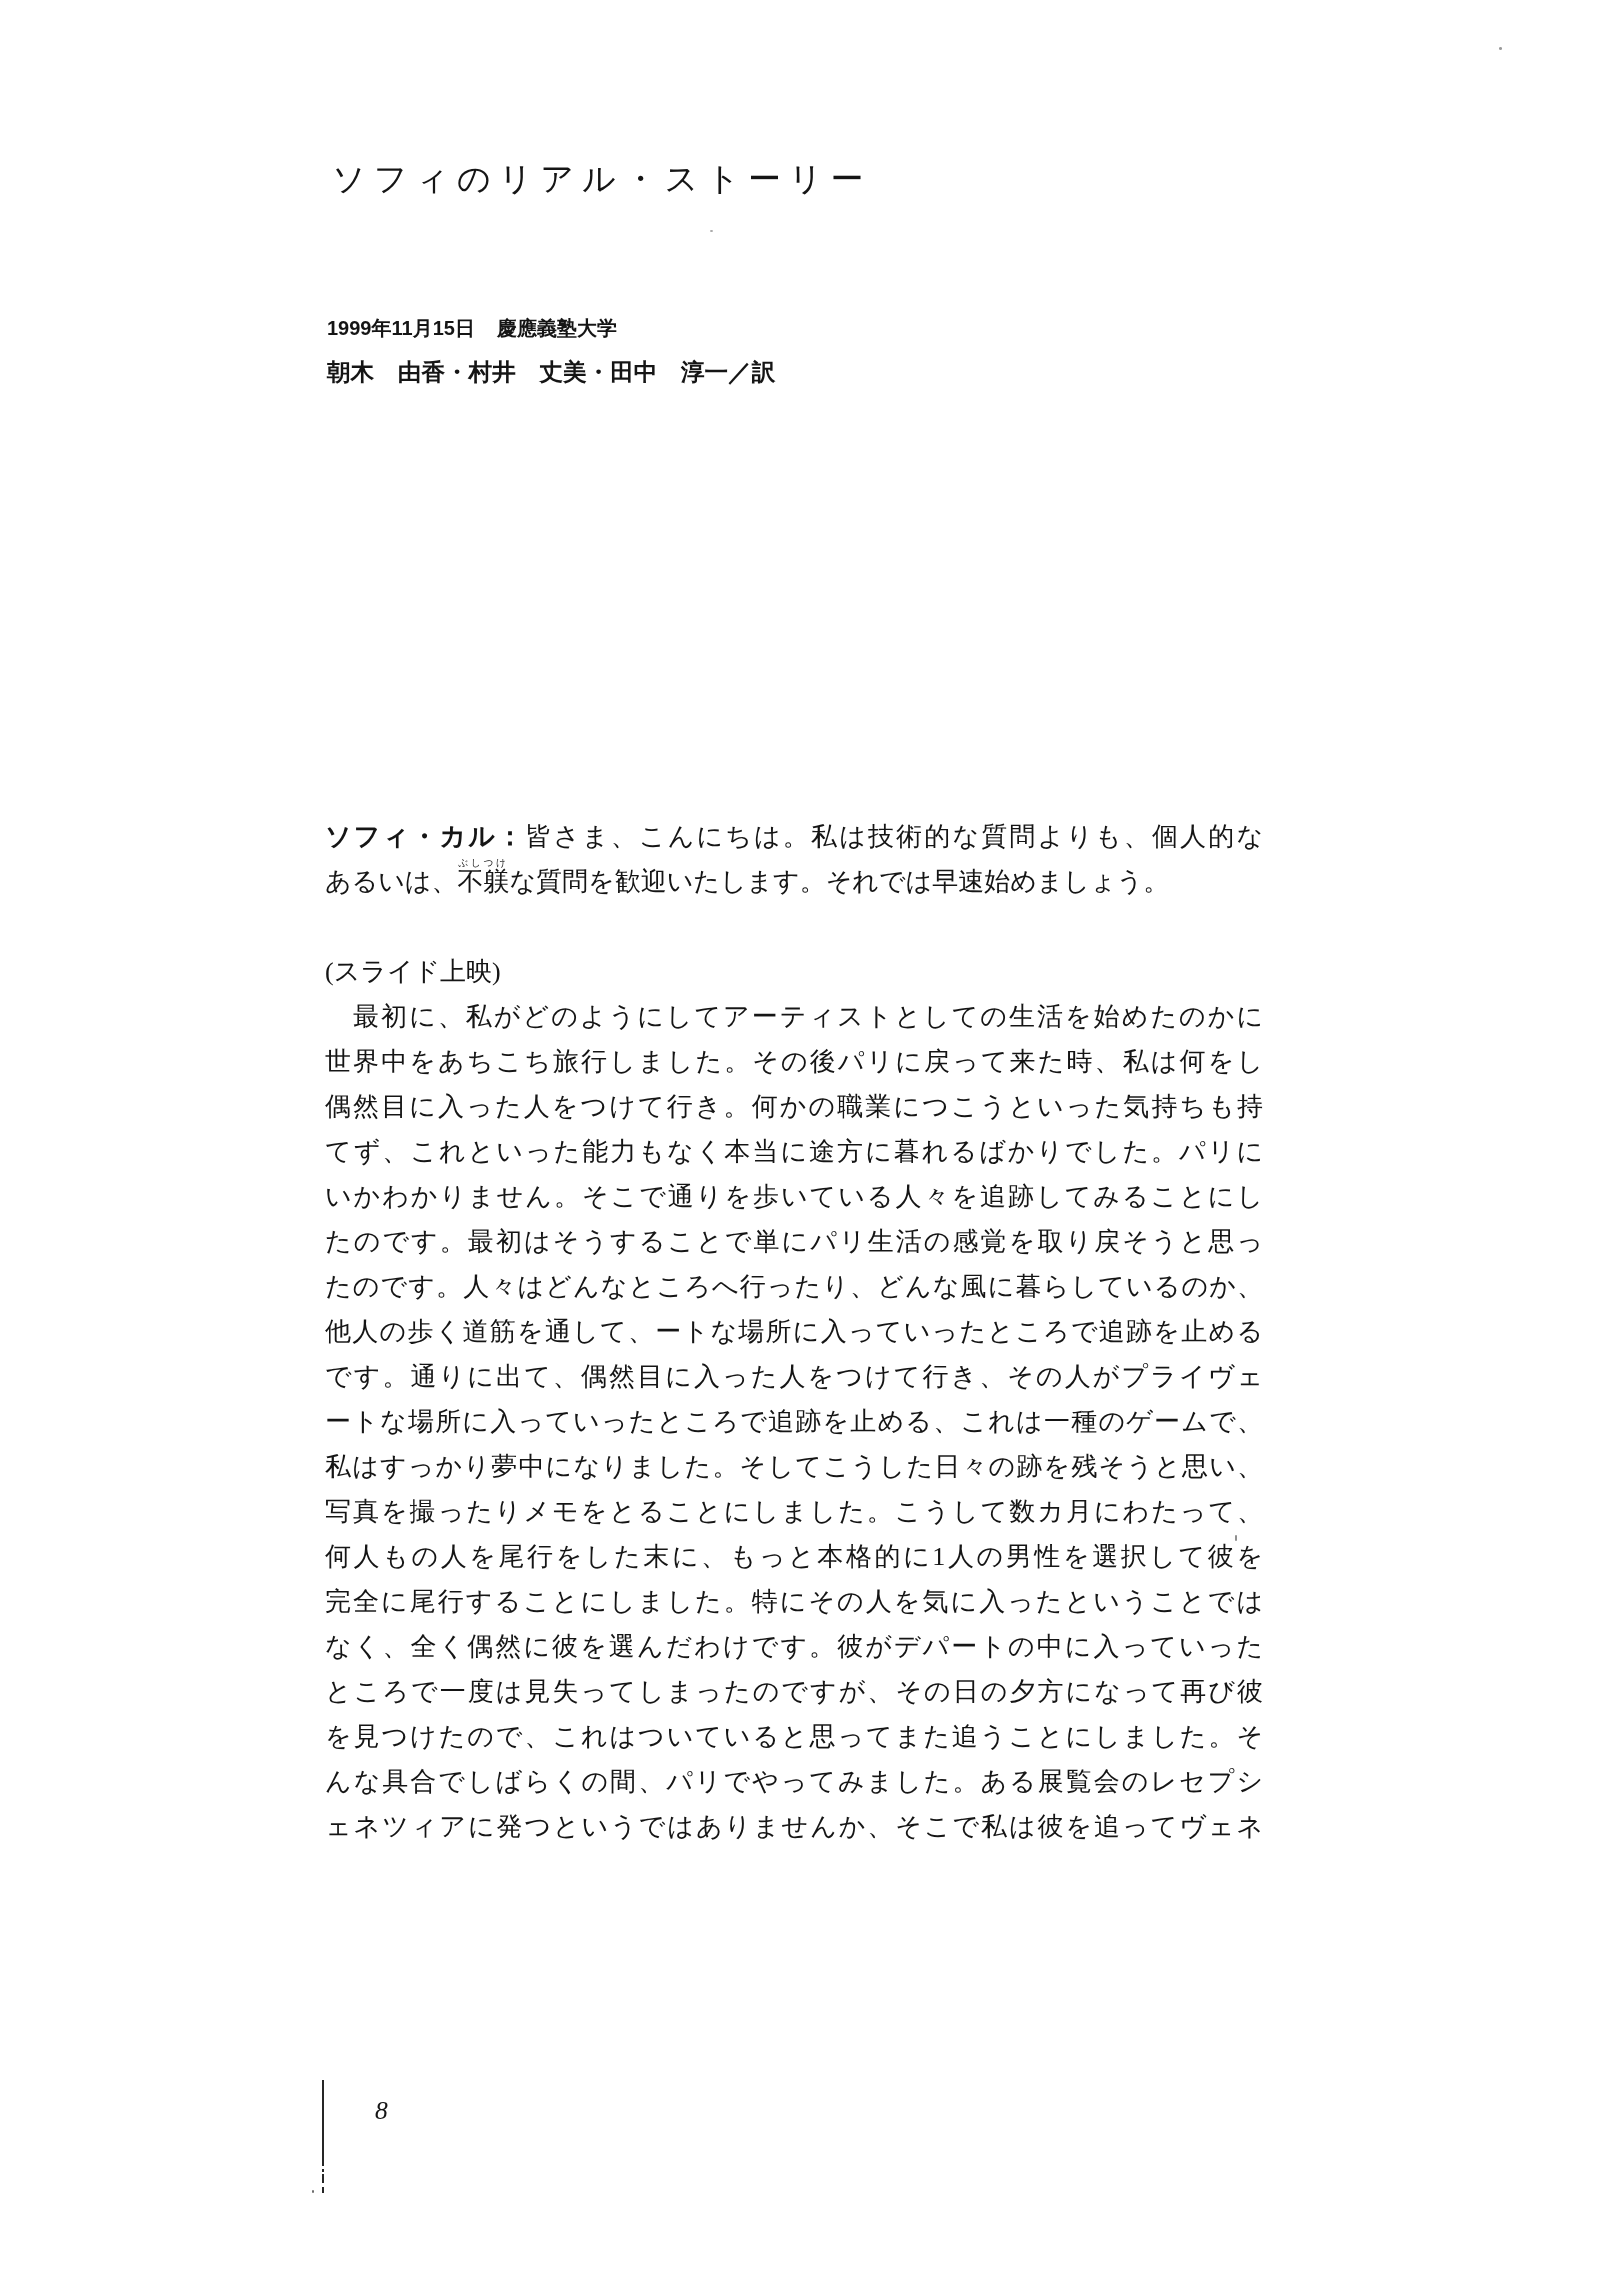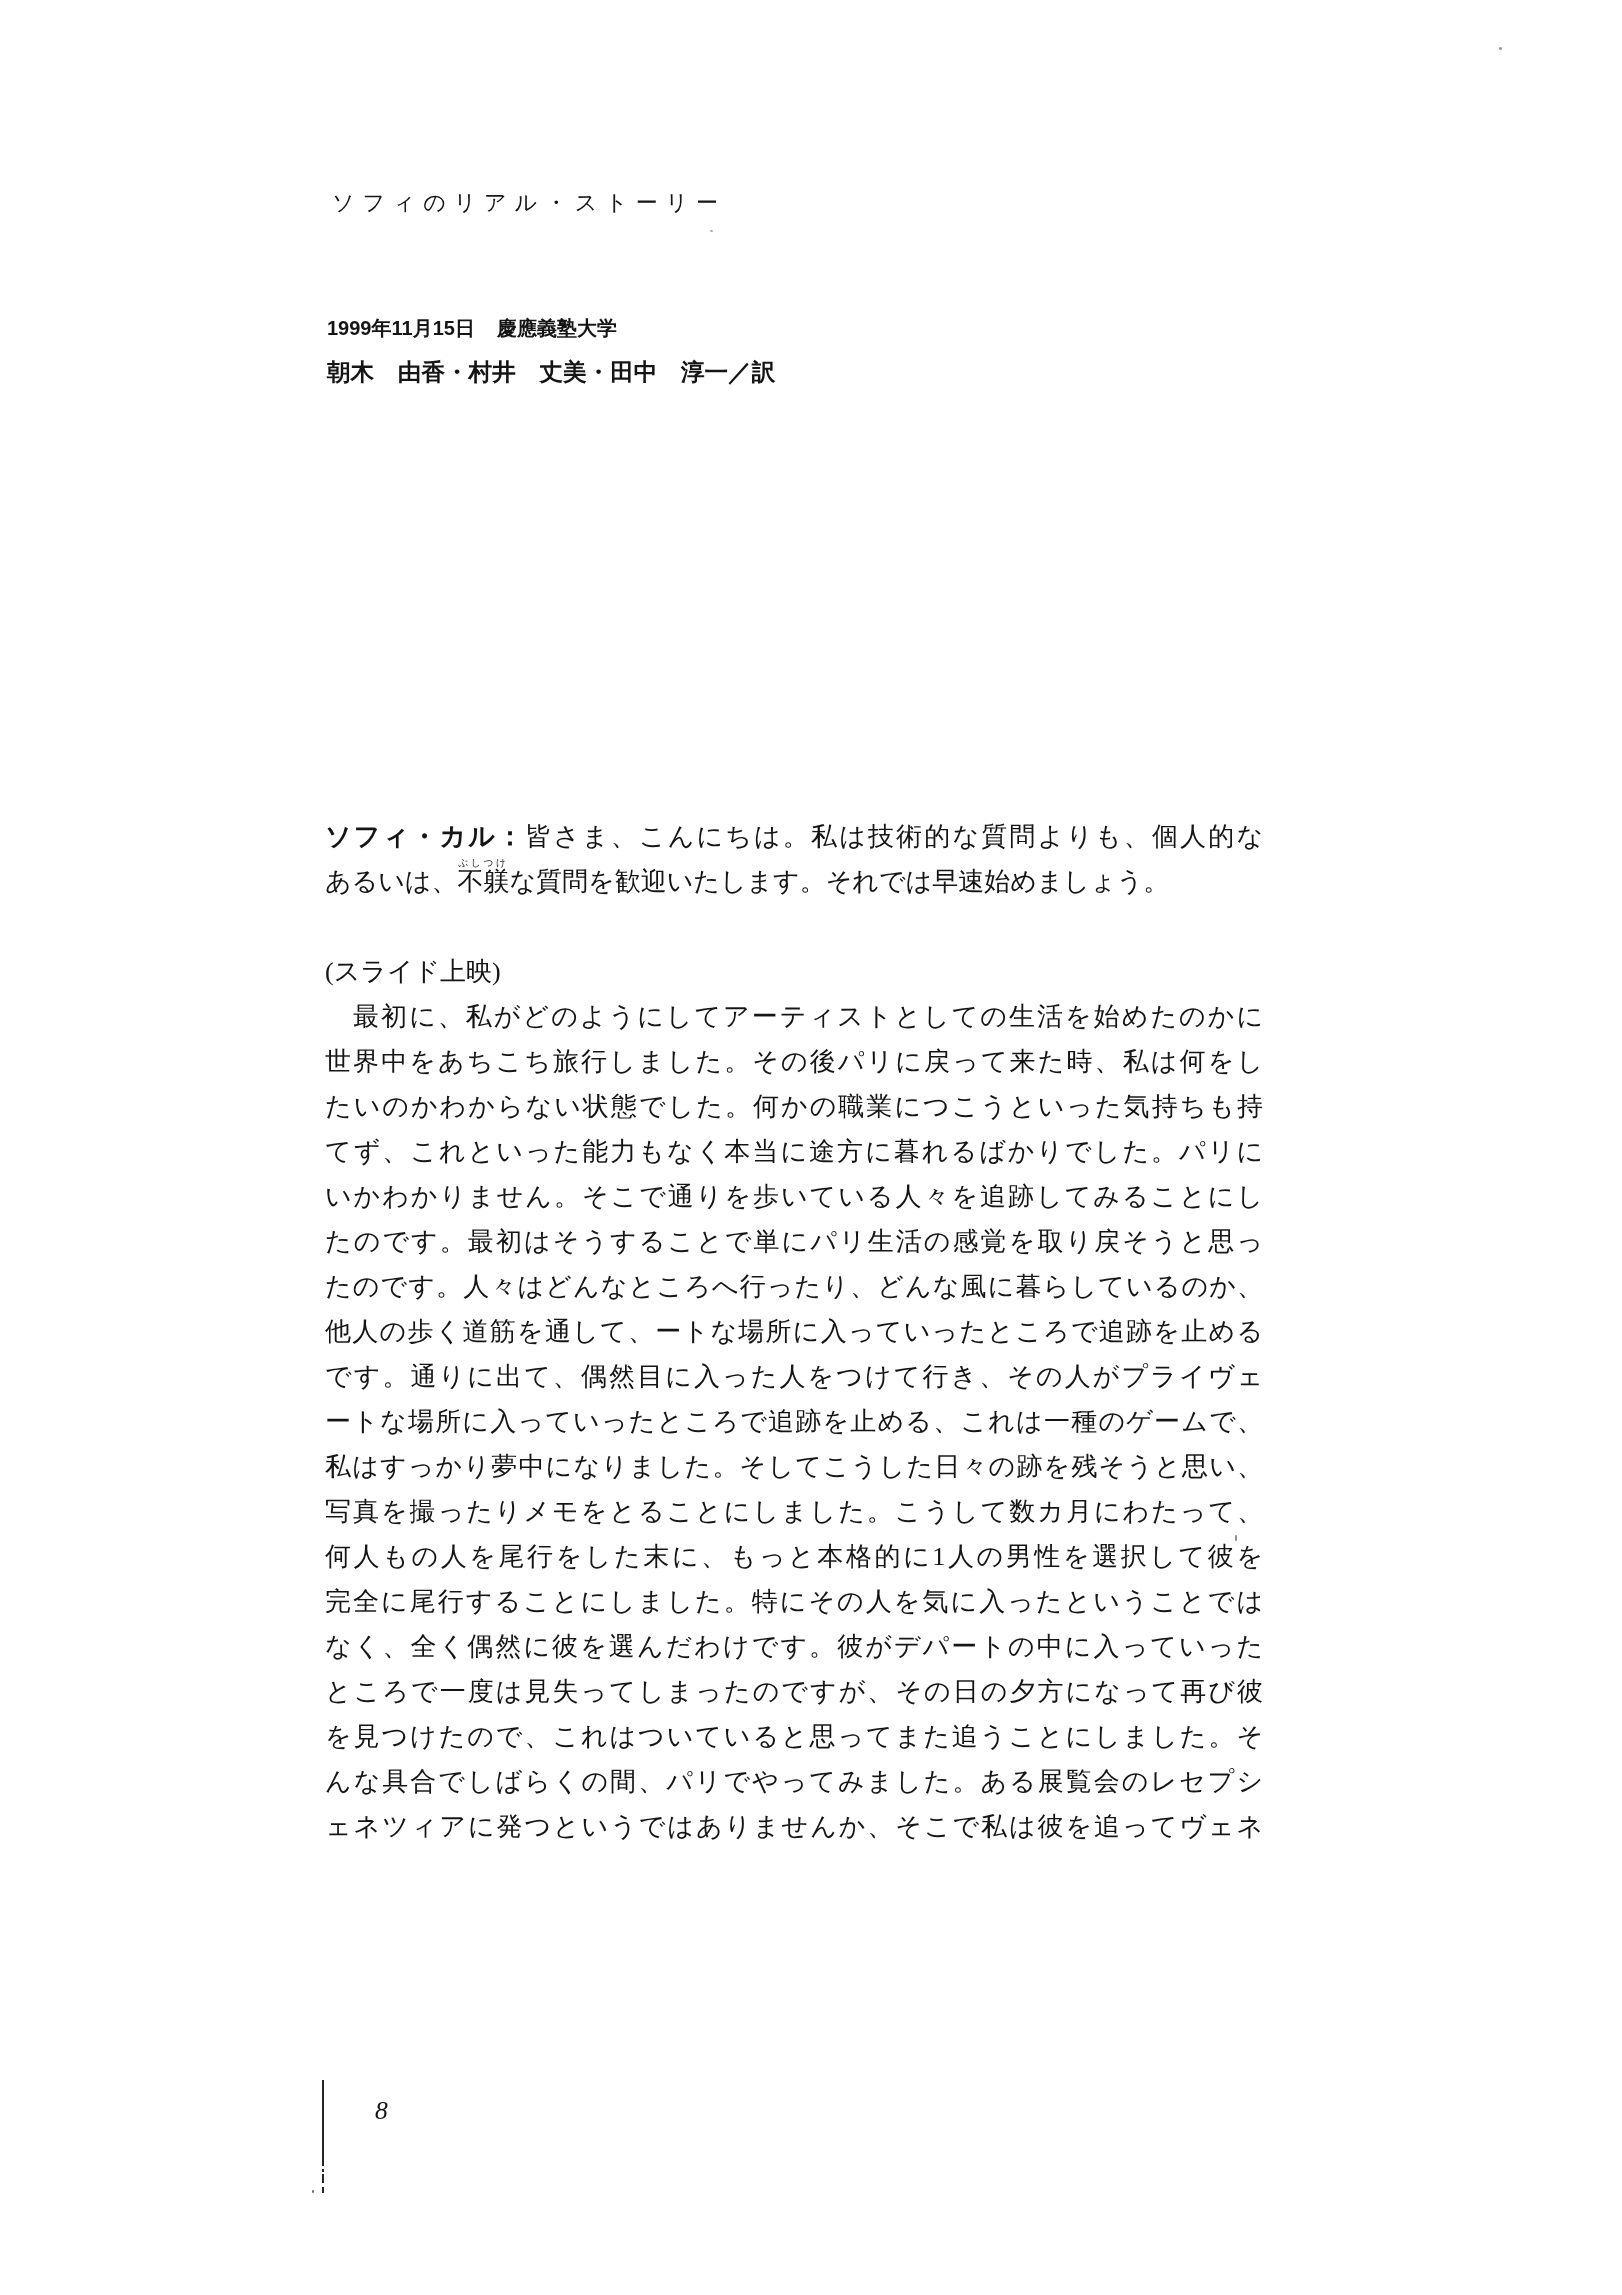--- a/index.html
+++ b/index.html
@@ -14,23 +14,23 @@
     background: #ffffff;
     overflow: hidden;
     font-family: "Liberation Serif", "DejaVu Serif", serif;
     color: #151515;
   }
 
   
   .title {
     position: absolute;
     left: 332px;
-    top: 179px;
+    top: 155px;
     margin: 0;
-    font-size: 22px;
+    font-size: 33px;
     font-weight: 400;
     letter-spacing: 7.9px;
     line-height: 48px;
     font-family: "Liberation Serif", "DejaVu Serif", serif;
     white-space: nowrap;
   }
 
   
   .meta-date {
     position: absolute;
@@ -135,21 +135,21 @@
 
   <div class="translators">朝木　由香・村井　丈美・田中　淳一／訳</div>
 
   <div class="body">
     <div class="line just"><span class="speaker">ソフィ・カル：</span><span>皆さま、こんにちは。私は技術的な質問よりも、個人的な</span></div>
     <div class="line"><span>あるいは、</span><span class="ruby-wrap"><span class="furigana">ぶしつけ</span><span>不躾</span></span><span>な質問を歓迎いたします。それでは早速始めましょう。</span></div>
     <div class="line blank"></div>
     <div class="line">(スライド上映)</div>
     <div class="line just">　最初に、私がどのようにしてアーティストとしての生活を始めたのかに</div>
     <div class="line just">世界中をあちこち旅行しました。その後パリに戻って来た時、私は何をし</div>
-    <div class="line just">たいのかわからない状態でした。何かの職業につこうといった気持ちも持</div>
+    <div class="line just">偶然目に入った人をつけて行き。何かの職業につこうといった気持ちも持</div>
     <div class="line just">てず、これといった能力もなく本当に途方に暮れるばかりでした。パリに</div>
     <div class="line just">いかわかりません。そこで通りを歩いている人々を追跡してみることにし</div>
     <div class="line just">たのです。最初はそうすることで単にパリ生活の感覚を取り戻そうと思っ</div>
     <div class="line just">たのです。人々はどんなところへ行ったり、どんな風に暮らしているのか、</div>
     <div class="line just">他人の歩く道筋を通して、ートな場所に入っていったところで追跡を止める</div>
     <div class="line just">です。通りに出て、偶然目に入った人をつけて行き、その人がプライヴェ</div>
     <div class="line just">ートな場所に入っていったところで追跡を止める、これは一種のゲームで、</div>
     <div class="line just">私はすっかり夢中になりました。そしてこうした日々の跡を残そうと思い、</div>
     <div class="line just">写真を撮ったりメモをとることにしました。こうして数カ月にわたって、</div>
     <div class="line just">何人もの人を尾行をした末に、もっと本格的に1人の男性を選択して彼を</div>

